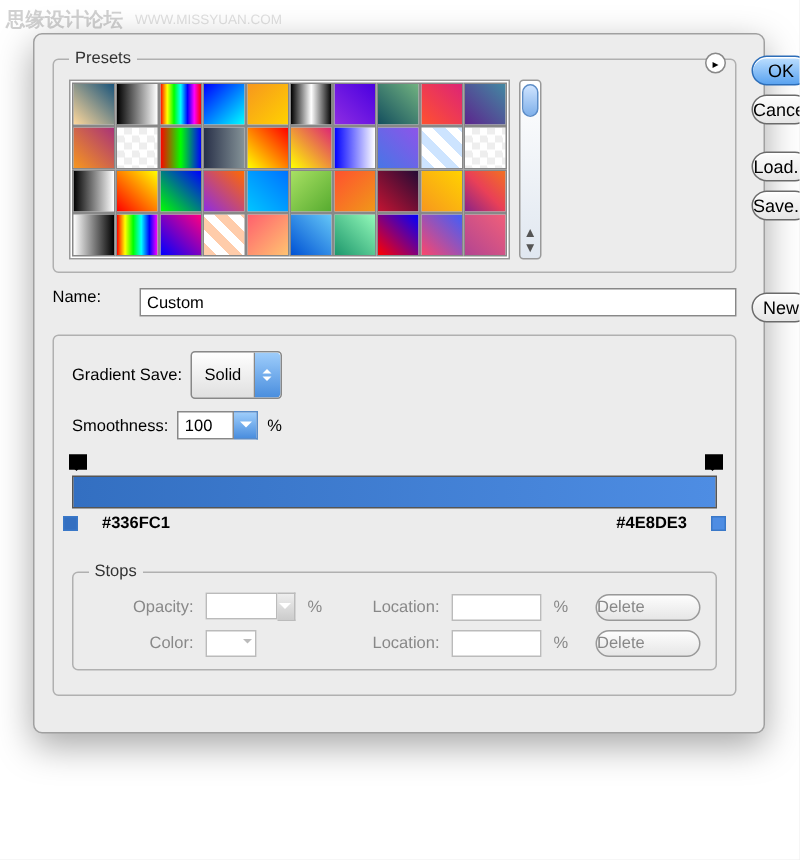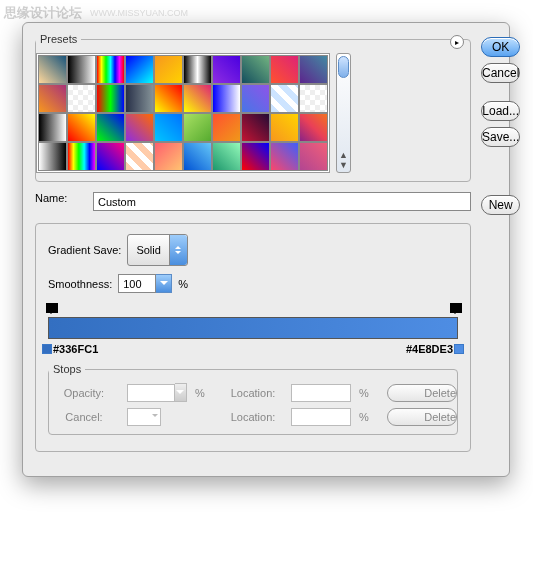--- a/index.html
+++ b/index.html
@@ -12,56 +12,56 @@
 .tl-btn{width:12px;height:12px;border-radius:50%;border:1px solid rgba(0,0,0,0.25)}
 .tl-c{background:radial-gradient(circle at 30% 30%,#ff8a80,#ff5f57)}
 .tl-m{background:radial-gradient(circle at 30% 30%,#ffe082,#ffbd2e)}
 .tl-z{background:radial-gradient(circle at 30% 30%,#aed581,#28c940)}
 .title{position:absolute;left:0;right:0;text-align:center;font-size:12px;color:#333}
 .content{padding:10px 12px 14px;display:flex;gap:10px}
 .left{flex:1}
 .right{width:92px;display:flex;flex-direction:column;gap:6px;padding-top:4px}
 .aqua{height:20px;border:1px solid #6b6b6b;border-radius:10px;background:linear-gradient(#fdfdfd,#e6e6e6);box-shadow:inset 0 1px 0 #fff;text-align:center;line-height:18px;font-size:12px;cursor:pointer}
 .aqua.def{background:linear-gradient(#bfe0ff,#5aa3f0);border-color:#2c6db8;color:#000}
-fieldset{border:1px solid #b0b0b0;border-radius:4px;padding:8px 0;margin-bottom:10px;position:relative}
+fieldset{border:1px solid #b0b0b0;border-radius:4px;padding:8px 10px;margin-bottom:10px;position:relative}
 legend{padding:0 4px;color:#333;font-size:11px}
 .fly{position:absolute;top:-10px;right:6px;width:14px;height:14px;border-radius:50%;background:#fff;border:1px solid #888;display:flex;align-items:center;justify-content:center;font-size:8px}
 .presets-grid{display:flex;gap:6px}
 .grid{display:grid;grid-template-columns:repeat(10,29px);grid-auto-rows:29px;gap:0;border:1px solid #999;background:#fff;padding:1px}
 .sw{border:1px solid #888}
 .scroll{width:15px;background:linear-gradient(#fff,#e0e7f0);border:1px solid #999;border-radius:3px;display:flex;flex-direction:column;justify-content:space-between;align-items:center;padding:2px 0}
 .thumb{width:11px;height:22px;background:linear-gradient(#cfe4ff,#7fb0ea);border-radius:6px;border:1px solid #5b8cc7}
 .arrw{font-size:9px;color:#555}
 .nrow{display:flex;align-items:flex-start;gap:8px}
 .nrow label{width:50px}
 .nrow input[type=text]{flex:1;height:19px;border:1px solid #888;padding:0 4px;background:#fff}
 .gtrow{display:flex;align-items:center;gap:6px;margin-bottom:8px}
 .select{display:inline-flex;align-items:center;height:32px;border:1px solid #888;border-radius:3px;background:linear-gradient(#fefefe,#e0e0e0)}
 .select span{padding:0 8px}
 .select .cap{width:18px;height:100%;background:linear-gradient(#9ecdfb,#4a8ede);border-left:1px solid #888;display:flex;flex-direction:column;align-items:center;justify-content:center;border-radius:0 3px 3px 0}
 .cap::before{content:"";border:3px solid transparent;border-bottom-color:#fff;margin-bottom:1px}
 .cap::after{content:"";border:3px solid transparent;border-top-color:#fff;margin-top:1px}
 .smrow{display:flex;align-items:center;gap:6px;margin-bottom:10px}
-.numbox{display:flex;align-items:center}
+.numbox{display:flex;align-items:flex-start}
 .numbox input{width:38px;height:19px;border:1px solid #888;background:#fff;text-align:left;padding:0 4px}
 .numbox .dd{width:16px;height:19px;background:linear-gradient(#9ecdfb,#4a8ede);border:1px solid #5b8cc7;border-left:0;display:flex;align-items:center;justify-content:center}
 .numbox .dd::after{content:"";border:4px solid transparent;border-top-color:#fff;margin-top:3px}
 .grad-area{position:relative;height:60px}
 .op-stop{position:absolute;top:0;width:10px;height:12px}
 .op-stop::before{content:"";position:absolute;top:0;left:0;width:10px;height:8px;background:#000;border:1px solid #000}
 .op-stop::after{content:"";position:absolute;bottom:-3px;left:1px;border:4px solid transparent;border-top-color:#000}
 .bar{position:absolute;top:14px;left:0;right:0;height:22px;border:1px solid #555;background:linear-gradient(90deg,#336FC1,#4E8DE3)}
 .labels{position:absolute;top:40px;left:-6px;right:-6px;display:flex;justify-content:space-between;font-weight:bold;font-size:13px}
-.labels span{display:flex;align-items:center;gap:1px}
+.labels span{display:flex;align-items:center;gap:16px}
 .cmark{width:10px;height:10px;border:1px solid #3a78c8;background:#fff}
 .stops-grid{display:grid;grid-template-columns:70px 60px 20px 60px 60px 20px 70px;gap:6px 8px;align-items:center}
-.stops-grid label{text-align:center;color:#888}
+.stops-grid label{text-align:right;color:#888}
 .stops-grid input{height:18px;border:1px solid #bbb;background:#fff;width:100%}
 .stops-grid .pct{color:#888}
-.del{height:18px;border:1px solid #999;border-radius:9px;background:linear-gradient(#fdfdfd,#e6e6e6);text-align:right;line-height:16px;color:#888}
+.del{height:18px;border:1px solid #999;border-radius:9px;background:linear-gradient(#fdfdfd,#e6e6e6);text-align:left;line-height:16px;color:#888}
 .swcolor{width:34px;height:18px;border:1px solid #bbb;background:#fff;display:flex;align-items:center;justify-content:flex-end;padding-right:2px}
 .swcolor::after{content:"";border:3px solid transparent;border-top-color:#bbb}
 </style>
 </head>
 <body>
 
 <div class="watermark">思缘设计论坛</div>
 <div class="watermark2">WWW.MISSYUAN.COM</div>
 
 <div class="window">
@@ -155,35 +155,35 @@
                 <i class="cmark" style="background:#336FC1"></i>
                 <b>#336FC1</b>
               </span>
             <span>
                 <b>#4E8DE3</b>
                 <i class="cmark" style="background:#4E8DE3"></i>
               </span>
           </div>
         </div>
 
-        <fieldset style="">
+        <fieldset style="margin-top:12px">
           <legend>Stops</legend>
           <div class="stops-grid">
             <label>Opacity:</label>
             <div class="numbox">
                 <input disabled="" style="">
                 <div class="dd" style="background:linear-gradient(#eee,#ccc);border-color:#bbb"></div>
               </div>
             <span class="pct">%</span>
             <label>Location:</label>
             <input disabled="" style="">
             <span class="pct">%</span>
             <div class="del">Delete</div>
 
-            <label>Cancel:</label>
+            <label>Color:</label>
             <div class="swcolor"></div>
             <span></span>
             <label>Location:</label>
             <input disabled="" style="">
             <span class="pct">%</span>
             <div class="del">Delete</div>
           </div>
         </fieldset>
       </fieldset>
     </div>

